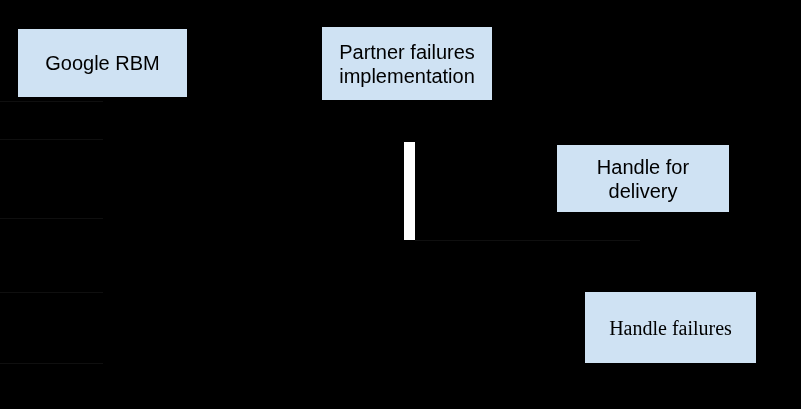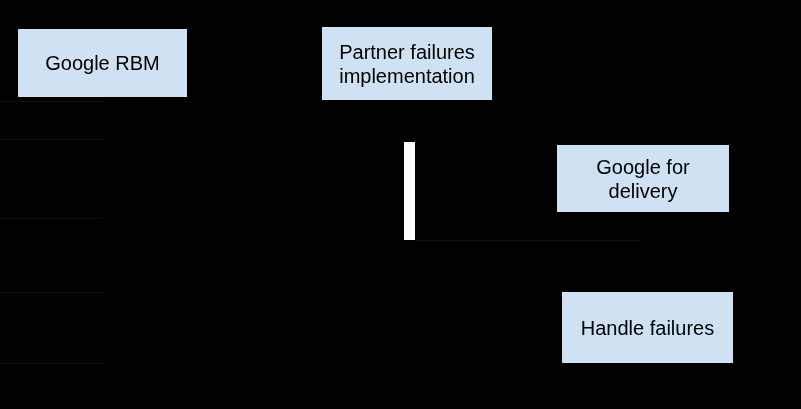--- a/index.html
+++ b/index.html
@@ -27,21 +27,21 @@
     color:var(--node-text);
     display:flex;align-items:center;justify-content:center;
     text-align:center;
     font-size:20px;line-height:24px;
     box-sizing:border-box;
     padding:2px 4px;
   }
   .node-google-rbm{left:18px;top:29px;width:169px;height:68px;justify-content:center;}
   .node-partner-webhook{left:322px;top:27px;width:170px;height:73px;}
   .node-queue{left:557px;top:145px;width:172px;height:67px;}
-  .node-handle-failures{left:562px;top:292px;width:171px;height:71px;}
+  .node-handle-failures{left:585px;top:292px;width:171px;height:71px;font-family:Liberation Serif, serif;}
   .activation-bar{
     position:absolute;
     left:404px;top:142px;width:11px;height:98px;
     background:var(--bar);
   }
   .faint-line{
     position:absolute;
     height:1px;
     background:var(--faint);
   }
@@ -68,20 +68,20 @@
 
   <div class="node node-google-rbm">
     <span>Google RBM</span>
   </div>
 
   <div class="node node-partner-webhook">
     <span>Partner failures implementation</span>
   </div>
 
   <div class="node node-queue">
-    <span>Google for delivery</span>
+    <span>Handle for delivery</span>
   </div>
 
   <div class="node node-handle-failures">
     <span>Handle failures</span>
   </div>
 
 </div>
 
 </body></html>

